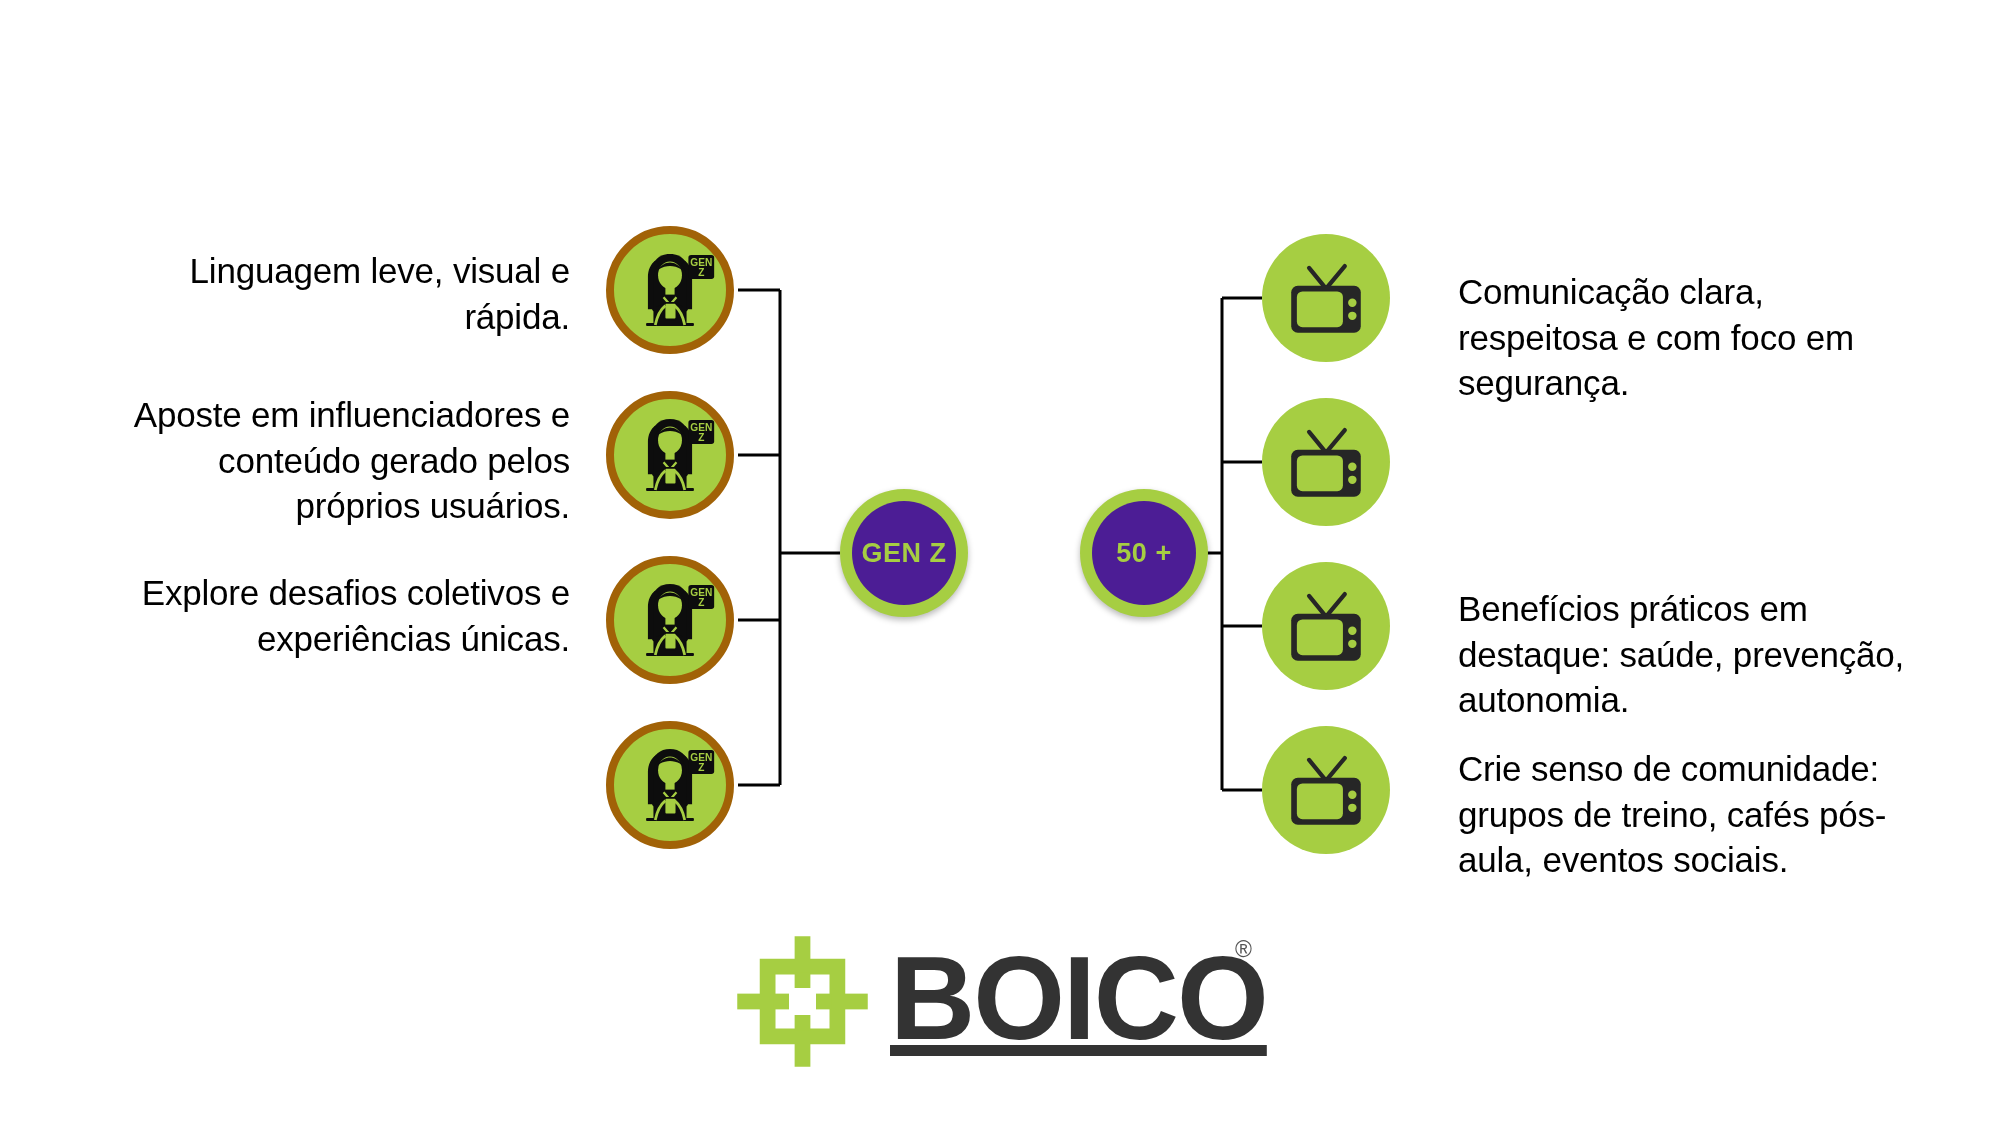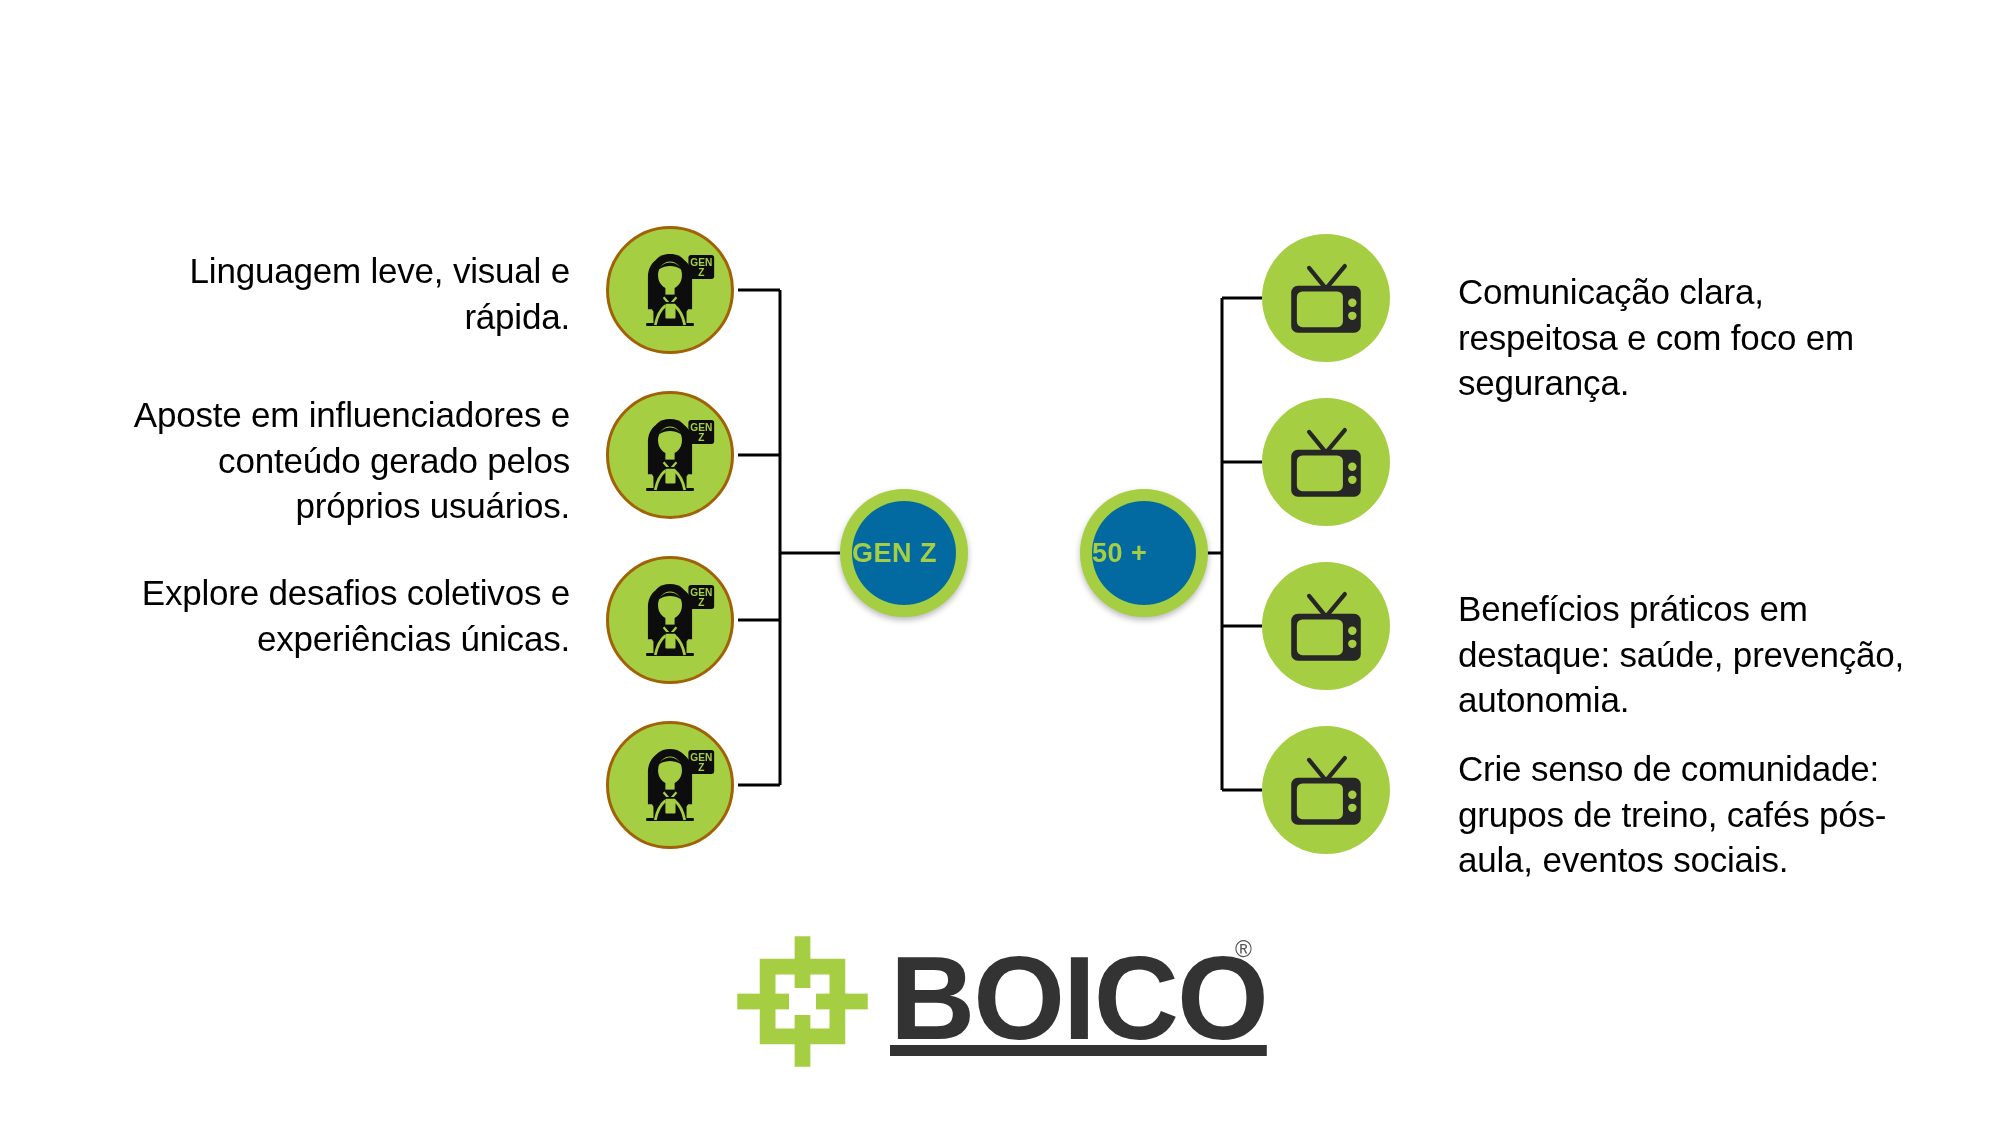--- a/index.html
+++ b/index.html
@@ -33,44 +33,44 @@
   .leaf {
     position: absolute;
     width: 128px;
     height: 128px;
     border-radius: 50%;
     background: #A6CE42;
     display: flex;
     align-items: center;
     justify-content: center;
   }
-  .leaf.outlined { border: 3px solid #a16207; justify-content: center; }
+  .leaf.outlined { border: 8px solid #a16207; justify-content: center; }
 
   .leaf svg { display: block; }
 
   
   .hub {
     position: absolute;
     width: 128px;
     height: 128px;
     border-radius: 50%;
     background: #A6CE42;
     display: flex;
     align-items: center;
     justify-content: center;
     box-shadow: 0 3px 6px rgba(0,0,0,0.28);
   }
   .hub-inner {
     width: 104px;
     height: 104px;
     border-radius: 50%;
-    background: #0369a1;
+    background: #4c1d95;
     display: flex;
     align-items: center;
-    justify-content: flex-start;
+    justify-content: center;
   }
   .hub-label {
     color: #A6CE42;
     font-size: 27px;
     font-weight: 700;
     letter-spacing: 0.5px;
     white-space: nowrap;
   }
 
   

